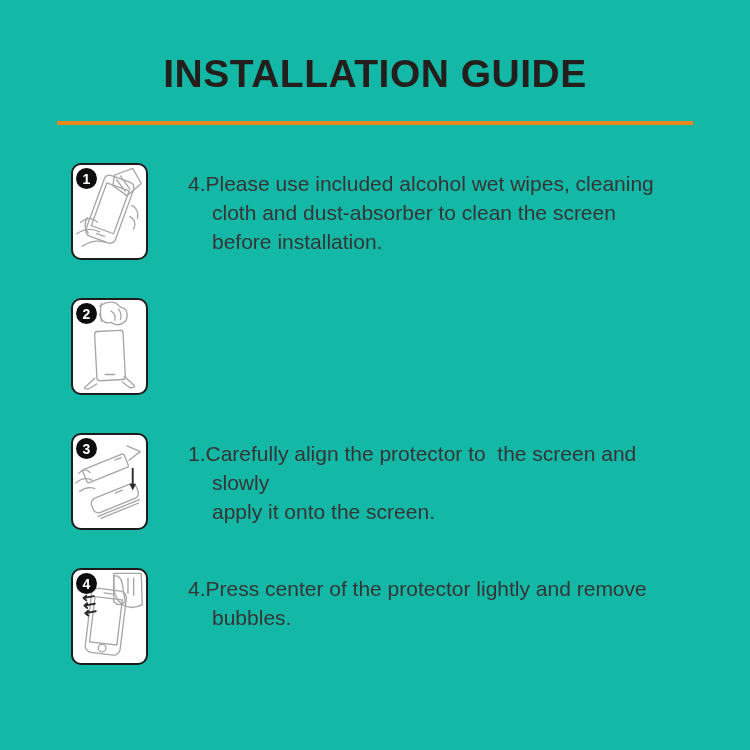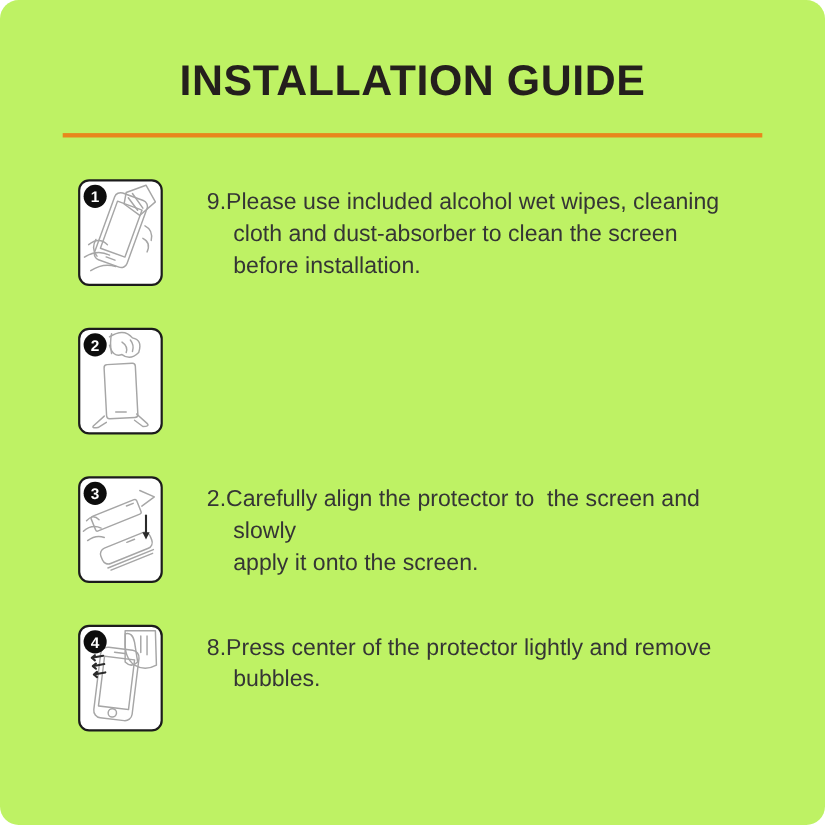--- a/index.html
+++ b/index.html
@@ -1,19 +1,19 @@
 <!DOCTYPE html>
 <html><head>
 <meta charset="utf-8">
 <style>
   * { margin:0; padding:0; box-sizing:border-box; }
   html,body { background:#ffffff; }
   .page {
-    position:relative; width:750px; height:750px; background:#bef264;
-    font-family:"Liberation Sans", sans-serif; overflow:hidden;border-radius:17px;
+    position:relative; width:750px; height:750px; background:#14b8a6;
+    font-family:"Liberation Sans", sans-serif; overflow:hidden;
   }
   .title {
     padding-top:52px; line-height:44px; text-align:center;
     font-size:39px; font-weight:bold; color:#241f1d; letter-spacing:0.5px;
   }
   .divider { height:4px; margin:25px 57px 0 57px; background:#E8871C; }
   .steps { margin:38px 0 0 71px; }
   .step-row { display:flex; align-items:flex-start; margin-bottom:38px; }
   .icon-box {
     position:relative; width:77px; height:97px; flex:none;
@@ -62,21 +62,21 @@
           <path d="M50 11 L60 25"></path>
           <path d="M46 15 L55 27"></path>
           <path d="M62 42 Q70 46 68 56"></path>
           <path d="M60 54 Q68 58 64 67"></path>
           <path d="M8 60 Q18 52 26 60"></path>
           <path d="M4 72 Q16 64 28 70"></path>
           <path d="M10 85 Q22 77 34 81"></path>
           <path d="M15 55 Q10 64 16 71"></path>
         </svg>
       </div>
-      <div class="step-text">9.Please use included alcohol wet wipes, cleaning
+      <div class="step-text">4.Please use included alcohol wet wipes, cleaning
 cloth and dust-absorber to clean the screen
 before installation.</div>
     </div>
 
     <div class="step-row">
       <div class="icon-box">
         <span class="badge" style="background: rgb(13, 13, 13);">2</span>
         <svg class="illustration" viewBox="0 0 77 97" aria-hidden="true">
           <rect x="24" y="32" width="30" height="52" rx="3" transform="rotate(-3 39 58)"></rect>
           <path d="M30 3 Q28 12 30 22"></path>
@@ -105,21 +105,21 @@
             <line x1="23" y1="80" x2="66" y2="80"></line>
             <line x1="47" y1="61" x2="55" y2="61"></line>
           </g>
           <path d="M6 40 Q12 33 18 39"></path>
           <path d="M3 50 Q11 43 20 47"></path>
           <path d="M7 59 Q15 53 23 56"></path>
           <line class="dark" x1="63" y1="35" x2="63" y2="51"></line>
           <path class="dark-fill" d="M59.5 51 L66.5 51 L63 58 Z"></path>
         </svg>
       </div>
-      <div class="step-text">2.Carefully align the protector to  the screen and slowly
+      <div class="step-text">1.Carefully align the protector to  the screen and slowly
 apply it onto the screen.</div>
     </div>
 
     <div class="step-row">
       <div class="icon-box">
         <span class="badge" style="background: rgb(13, 13, 13);">4</span>
         <svg class="illustration" viewBox="0 0 77 97" aria-hidden="true">
           <g transform="rotate(7 34 55)">
             <rect x="16" y="20" width="37" height="68" rx="7"></rect>
             <rect x="20" y="29" width="29" height="48"></rect>
@@ -128,18 +128,18 @@
           </g>
           <path d="M43 3 L72 3 L73 36 Q62 42 52 36 Q42 29 43 12 Z"></path>
           <path d="M43 6 Q50 4 52 14 L55 33 Q49 39 43 33 Z"></path>
           <path d="M58 8 L58 24"></path>
           <path d="M64 8 L64 26"></path>
           <path class="dark" d="M22 27 L11 29 M14 26.5 L11 29 L14 31.5" stroke-width="1.3"></path>
           <path class="dark" d="M23 35 L12 37 M15 34.5 L12 37 L15 39.5" stroke-width="1.3"></path>
           <path class="dark" d="M24 43 L13 45 M16 42.5 L13 45 L16 47.5" stroke-width="1.3"></path>
         </svg>
       </div>
-      <div class="step-text">8.Press center of the protector lightly and remove
+      <div class="step-text">4.Press center of the protector lightly and remove
 bubbles.</div>
     </div>
 
   </div>
 </div>
 
 </body></html>

